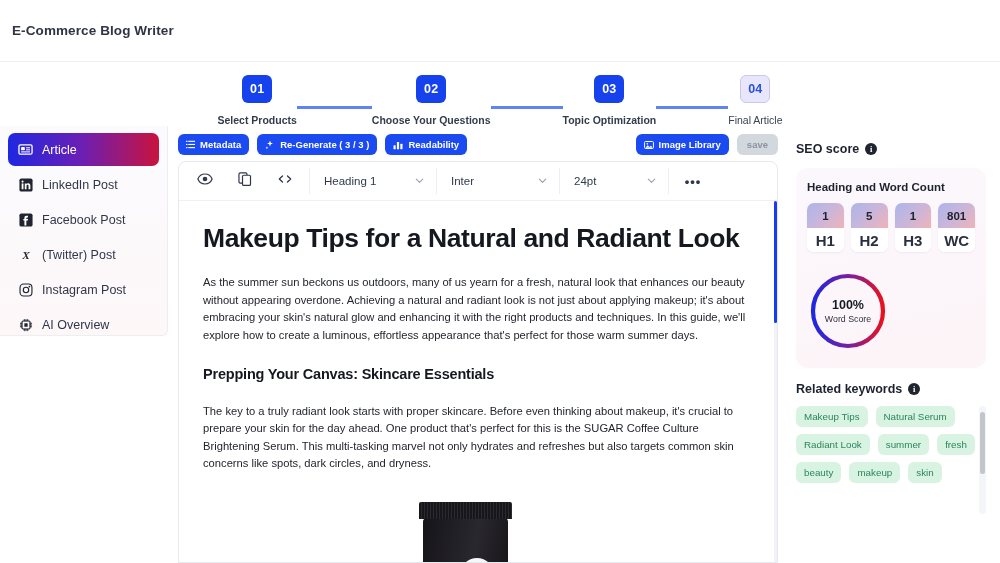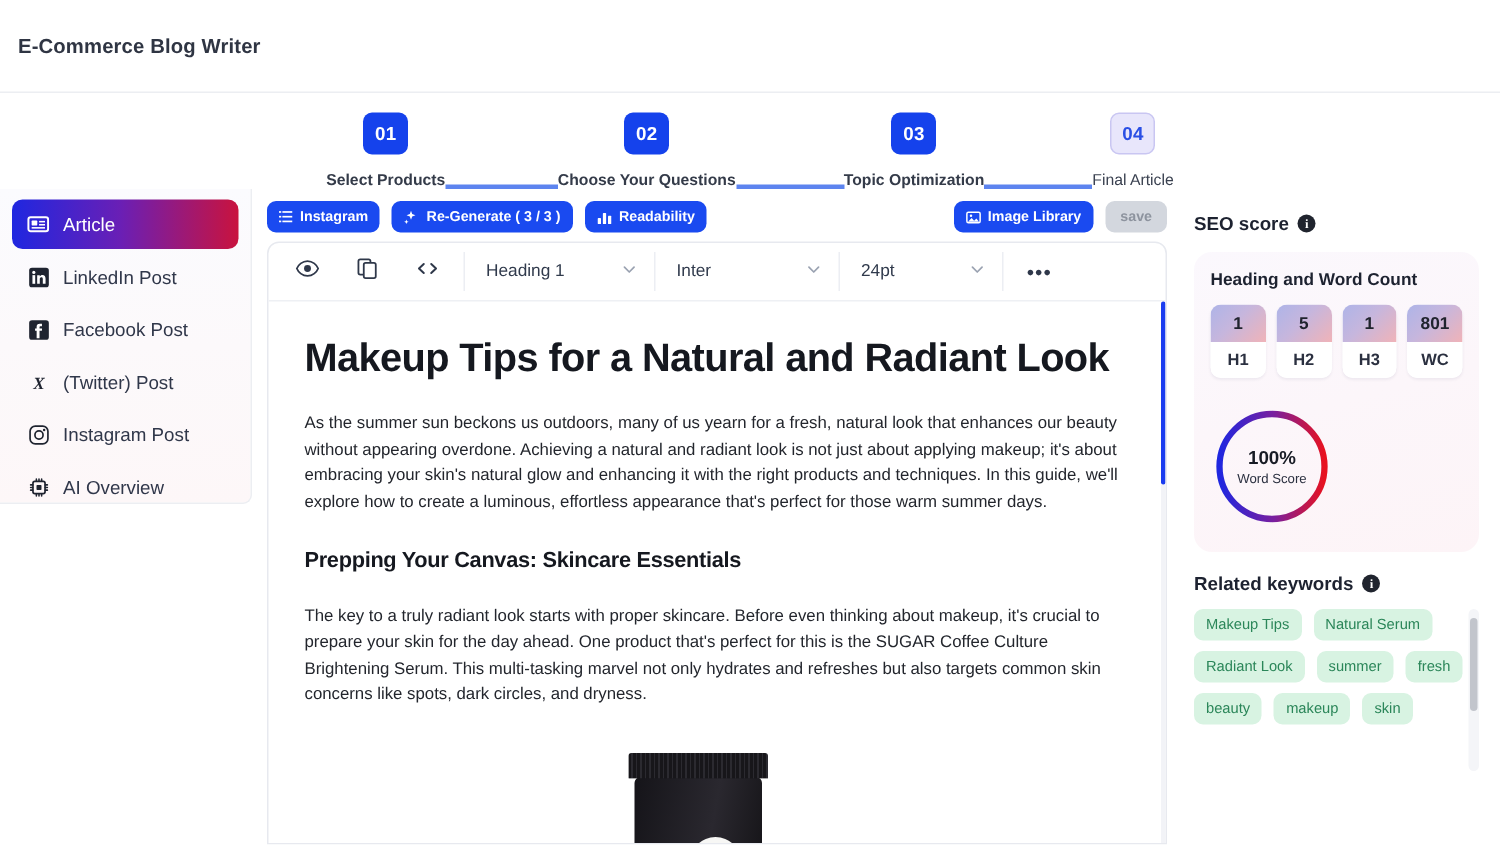--- a/index.html
+++ b/index.html
@@ -22,21 +22,21 @@
   .app-title {
     font-size: 13.5px; font-weight: 700; color: #2f3543; letter-spacing: .1px;
   }
 
   
   .stepper-wrap {
     height: 64px;
     display: flex; justify-content: center; align-items: flex-start;
     padding-top: 13px;
   }
-  .stepper { display: flex; align-items: flex-end; }
+  .stepper { display: flex; align-items: center; }
   .step { display: flex; flex-direction: column; align-items: center; position: relative; }
   .step-box {
     width: 30px; height: 28px; border-radius: 6px;
     display: flex; align-items: center; justify-content: center;
     font-size: 12.5px; font-weight: 700; letter-spacing: .2px;
     position: relative; z-index: 2;
   }
   .step-box.done { background: #1542ec; color: #fff; }
   .step-box.todo { background: #e8e6fb; color: #2a4fe5; border: 1px solid #c9c6f2; }
   .step-label {
@@ -198,21 +198,21 @@
     flex: 1 1 0; border-radius: 7px; overflow: hidden; background: #fff;
     box-shadow: 0 1px 2px rgba(20,20,60,.06);
   }
   .tile-top {
     height: 25px; display: flex; align-items: center; justify-content: center;
     background: linear-gradient(135deg,#aeb4e8 0%, #c6b6dd 45%, #f0b3b8 100%);
     font-size: 11.5px; font-weight: 700; color: #20242e;
   }
   .tile-bot {
     height: 24px; display: flex; align-items: center; justify-content: center;
-    font-size: 11px; font-weight: 700; color: #2b3040; background: #fff;
+    font-size: 15px; font-weight: 700; color: #2b3040; background: #fff;
   }
   .rings { display: flex; justify-content: flex-start; margin-top: 18px; }
   .ring { width: 82px; height: 82px; position: relative; }
   .ring svg { display: block; }
   .ring-txt {
     position: absolute; inset: 0; display: flex; flex-direction: column;
     align-items: center; justify-content: center; gap: 2px;
   }
   .ring-pct { font-size: 12.5px; font-weight: 700; color: #171b24; }
   .ring-lbl { font-size: 8.8px; color: #2b3040; text-align: center; line-height: 1.22; }
@@ -349,21 +349,21 @@
               <g fill="#fff">
                 <rect x="0" y="1" width="2" height="1.5"></rect>
                 <rect x="3" y="1" width="9" height="1.5"></rect>
                 <rect x="0" y="5.2" width="2" height="1.5"></rect>
                 <rect x="3" y="5.2" width="9" height="1.5"></rect>
                 <rect x="0" y="9.4" width="2" height="1.5"></rect>
                 <rect x="3" y="9.4" width="9" height="1.5"></rect>
               </g>
             </svg>
         </span>
-        <span>Instagram</span>
+        <span>Metadata</span>
       </button>
 
       <button class="btn">
         <span>
           <svg width="10" height="10" viewBox="0 0 12 12">
               <path d="M6 0.6l.95 2.6 2.6.95-2.6.95L6 7.7l-.95-2.6-2.6-.95 2.6-.95L6 .6z" fill="#fff"></path>
               <path d="M2.3 7.6l.5 1.3 1.3.5-1.3.5-.5 1.3-.5-1.3-1.3-.5 1.3-.5.5-1.3z" fill="#fff"></path>
             </svg>
         </span>
         <span>Re-Generate ( 3 / 3 )</span>

